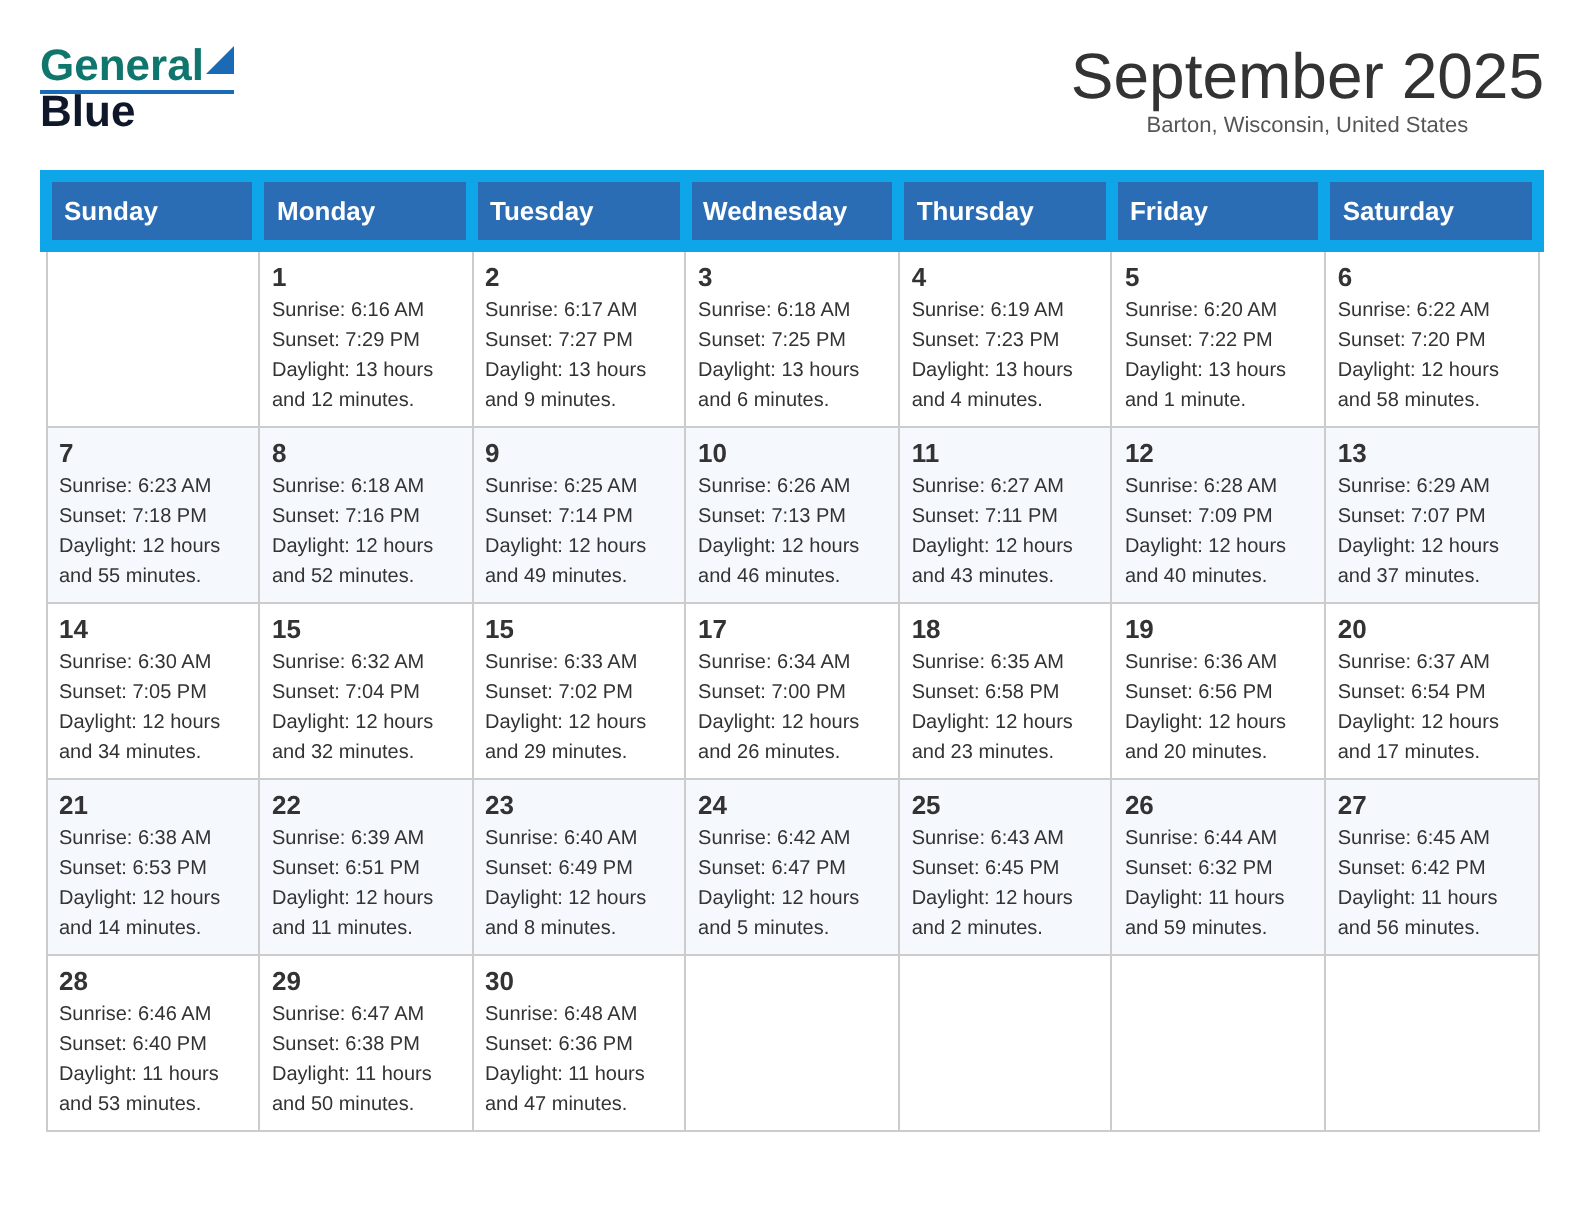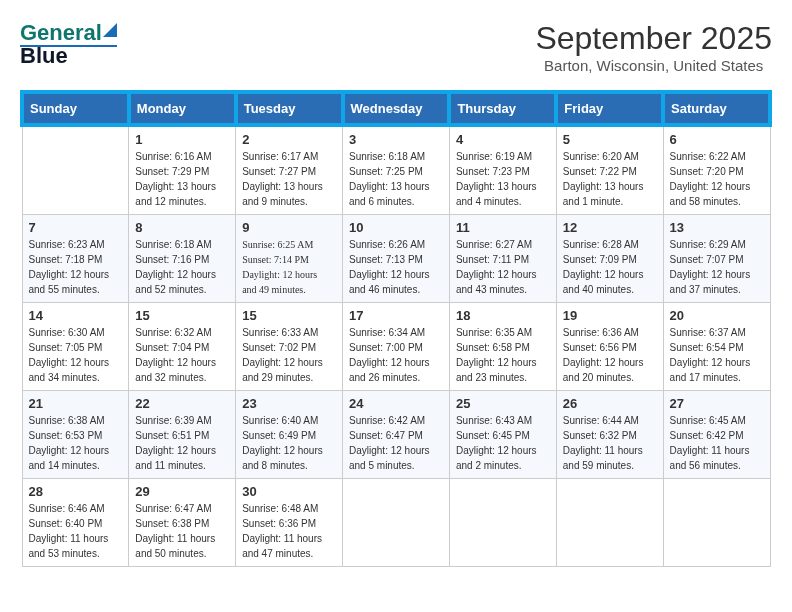--- a/index.html
+++ b/index.html
@@ -27,35 +27,35 @@
     }
     .title-block {
       text-align: center;
     }
     .title-block h1 {
       font-size: 32px;
       font-weight: normal;
       color: #333;
     }
     .title-block h2 {
-      font-size: 15px;
+      font-size: 11px;
       font-weight: normal;
       color: #555;
     }
     .calendar {
       width: 100%;
       border-collapse: collapse;
     }
     .calendar thead tr th {
       background-color: #2a6db5;
       color: #fff;
       font-size: 13px;
       padding: 7px 6px;
       text-align: left;
-      border: 4px solid #0ea5e9;
+      border: 6px solid #0ea5e9;
     }
     .calendar tbody tr td {
       border: 1px solid #ccc;
       vertical-align: top;
       padding: 5px 6px;
       font-size: 10.5px;
       color: #333;
       width: 107px;
       min-height: 80px;
     }
@@ -161,21 +161,21 @@
         </td>
         <td>
           <span class="cell-date">8</span>
           <div class="cell-info" style="white-space: pre-line;">Sunrise: 6:18 AM
 Sunset: 7:16 PM
 Daylight: 12 hours
 and 52 minutes.</div>
         </td>
         <td>
           <span class="cell-date">9</span>
-          <div class="cell-info" style="white-space: pre-line; font-family: Liberation Serif, serif;">Sunrise: 6:25 AM
+          <div class="cell-info" style="white-space: pre-line;">Sunrise: 6:25 AM
 Sunset: 7:14 PM
 Daylight: 12 hours
 and 49 minutes.</div>
         </td>
         <td>
           <span class="cell-date">10</span>
           <div class="cell-info" style="white-space: pre-line;">Sunrise: 6:26 AM
 Sunset: 7:13 PM
 Daylight: 12 hours
 and 46 minutes.</div>

